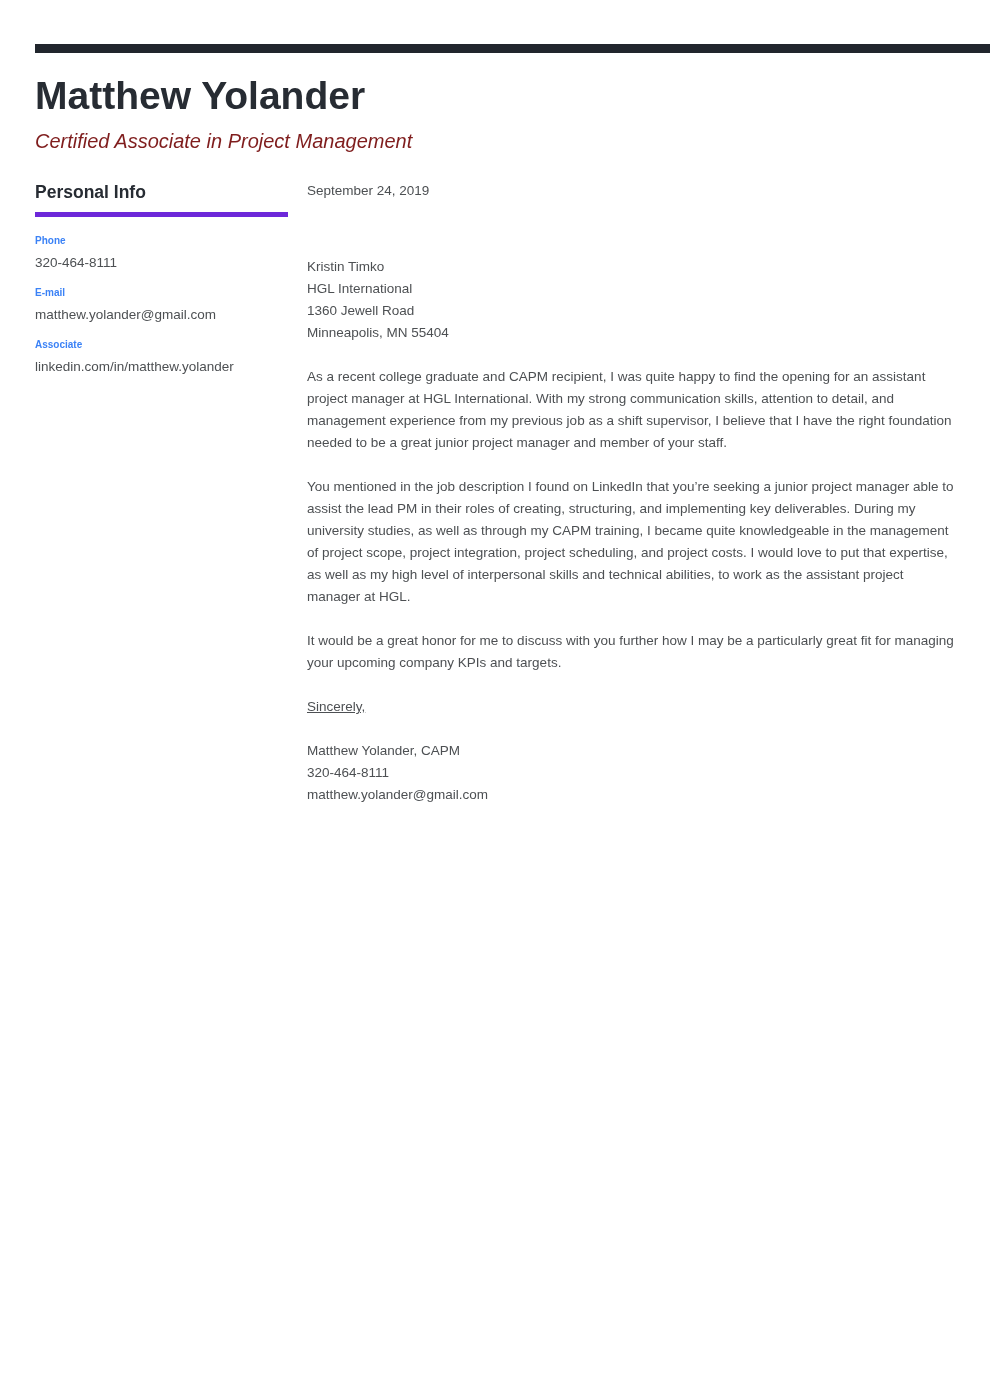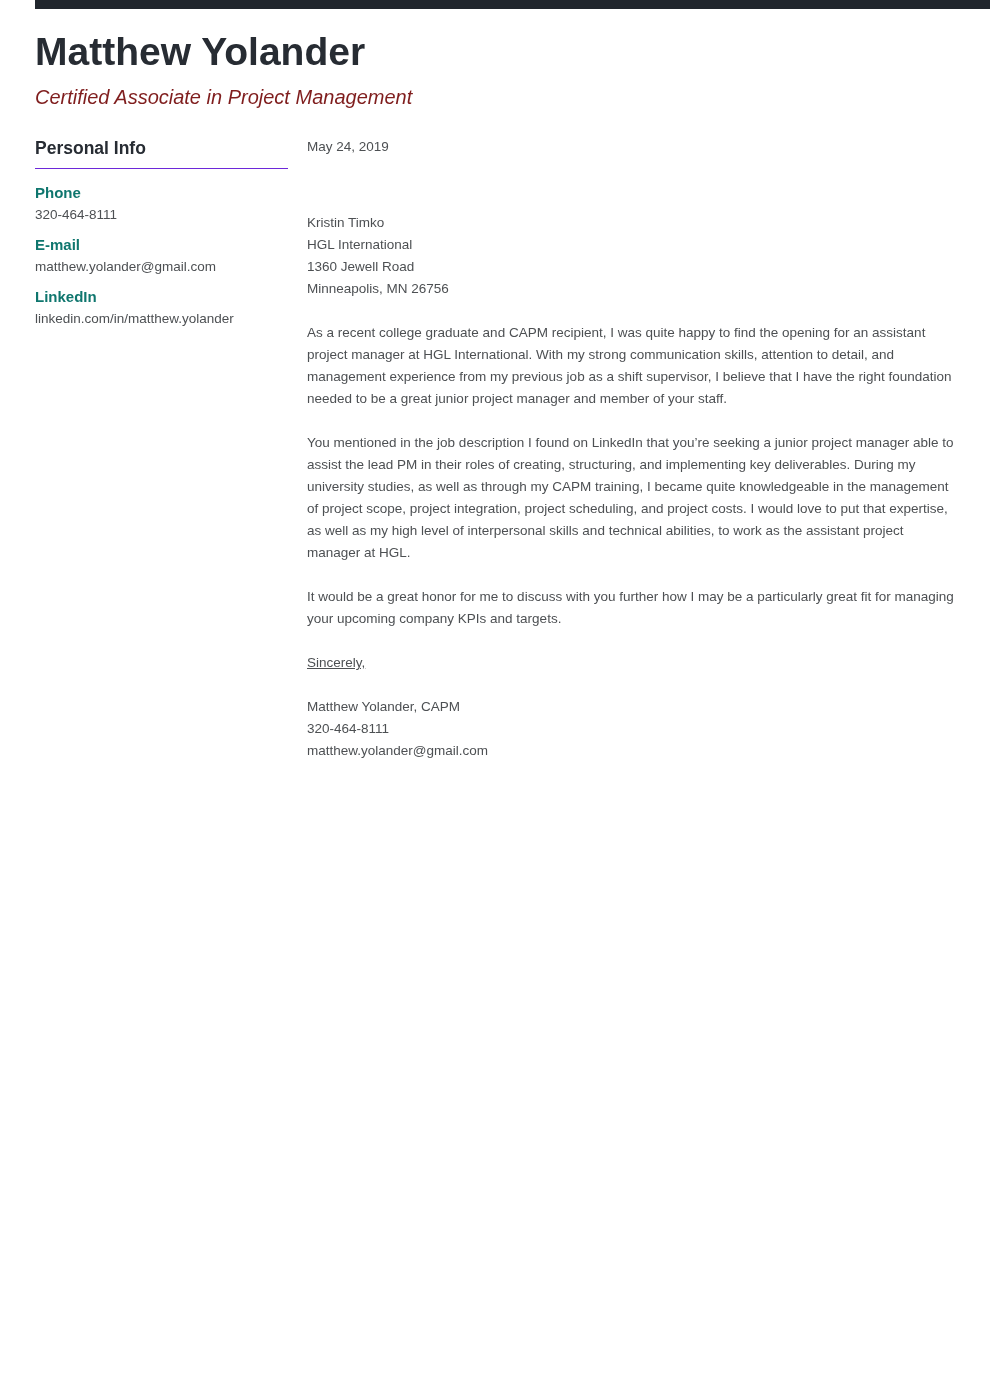--- a/index.html
+++ b/index.html
@@ -3,20 +3,21 @@
 <meta charset="utf-8">
 <style>
   html, body { margin: 0; padding: 0; background: #ffffff; }
   .page {
     position: relative;
     width: 990px;
     height: 984px;
     background: #ffffff;
     font-family: "Liberation Sans", sans-serif;
     overflow: hidden;
+    margin-top: 44px;
   }
   .top-accent-bar {
     position: absolute;
     top: 0;
     left: 35px;
     right: 0;
     height: 9px;
     background: #21262d;
   }
   .header { position: absolute; left: 35px; top: 30px; }
@@ -35,28 +36,28 @@
     color: #7f1d1d;
   }
   .sidebar { position: absolute; left: 35px; top: 138px; width: 253px; }
   .sidebar-heading {
     margin: 0 0 13px 0;
     padding-bottom: 9px;
     font-size: 17.5px;
     line-height: 21px;
     font-weight: bold;
     color: #272c33;
-    border-bottom: 1px solid #6d28d9;
+    border-bottom: 5px solid #6d28d9;
   }
   .info-item { margin-bottom: 8px; }
   .info-label {
-    font-size: 15px;
+    font-size: 10px;
     line-height: 22px;
     font-weight: bold;
-    color: #0f766e;
+    color: #3b82f6;
   }
   .info-value {
     font-size: 13.5px;
     line-height: 22px;
     color: #4d5053;
   }
   .letter-body {
     position: absolute;
     left: 307px;
     top: 136px;
@@ -90,33 +91,33 @@
       <div class="info-label">Phone</div>
       <div class="info-value">320-464-8111</div>
     </div>
 
     <div class="info-item">
       <div class="info-label">E-mail</div>
       <div class="info-value">matthew.yolander@gmail.com</div>
     </div>
 
     <div class="info-item">
-      <div class="info-label">LinkedIn</div>
+      <div class="info-label">Associate</div>
       <div class="info-value">linkedin.com/in/matthew.yolander</div>
     </div>
   </aside>
 
   <main class="letter-body">
-    <div class="date">May 24, 2019</div>
+    <div class="date">September 24, 2019</div>
 
     <div class="recipient">
       <div>Kristin Timko</div>
       <div>HGL International</div>
       <div>1360 Jewell Road</div>
-      <div>Minneapolis, MN 26756</div>
+      <div>Minneapolis, MN 55404</div>
     </div>
 
 
     <p class="para">As a recent college graduate and CAPM recipient, I was quite happy to find the opening for an assistant project manager at HGL International. With my strong communication skills, attention to detail, and management experience from my previous job as a shift supervisor, I believe that I have the right foundation needed to be a great junior project manager and member of your staff.</p>
     <p class="para">You mentioned in the job description I found on LinkedIn that you’re seeking a junior project manager able to assist the lead PM in their roles of creating, structuring, and implementing key deliverables. During my university studies, as well as through my CAPM training, I became quite knowledgeable in the management of project scope, project integration, project scheduling, and project costs. I would love to put that expertise, as well as my high level of interpersonal skills and technical abilities, to work as the assistant project manager at HGL.</p>
     <p class="para">It would be a great honor for me to discuss with you further how I may be a particularly great fit for managing your upcoming company KPIs and targets.</p>
 
     <p class="closing">Sincerely,</p>
 
     <div class="signature">

